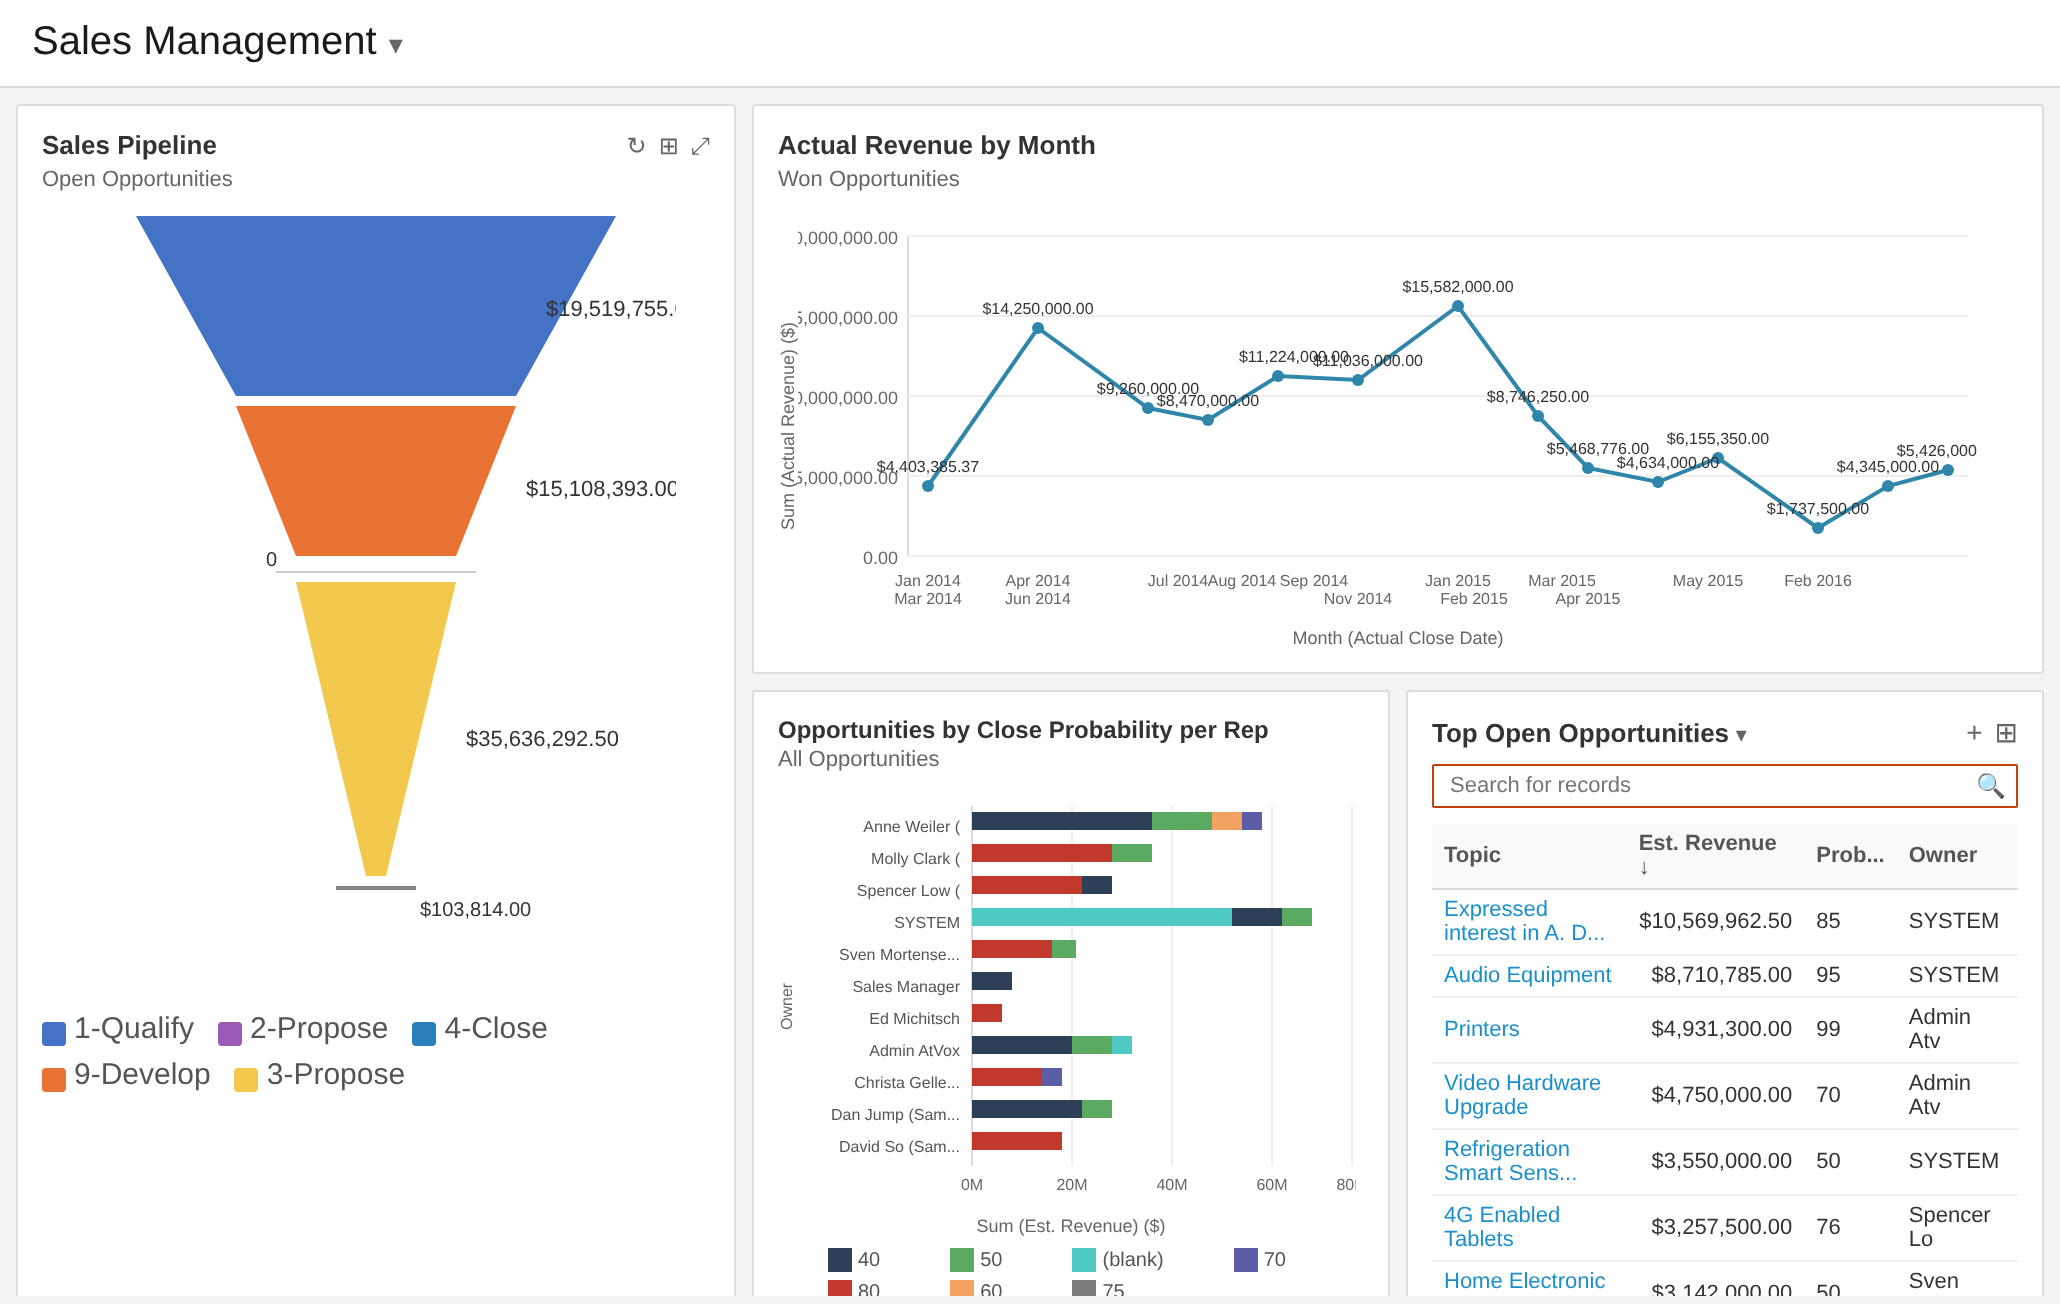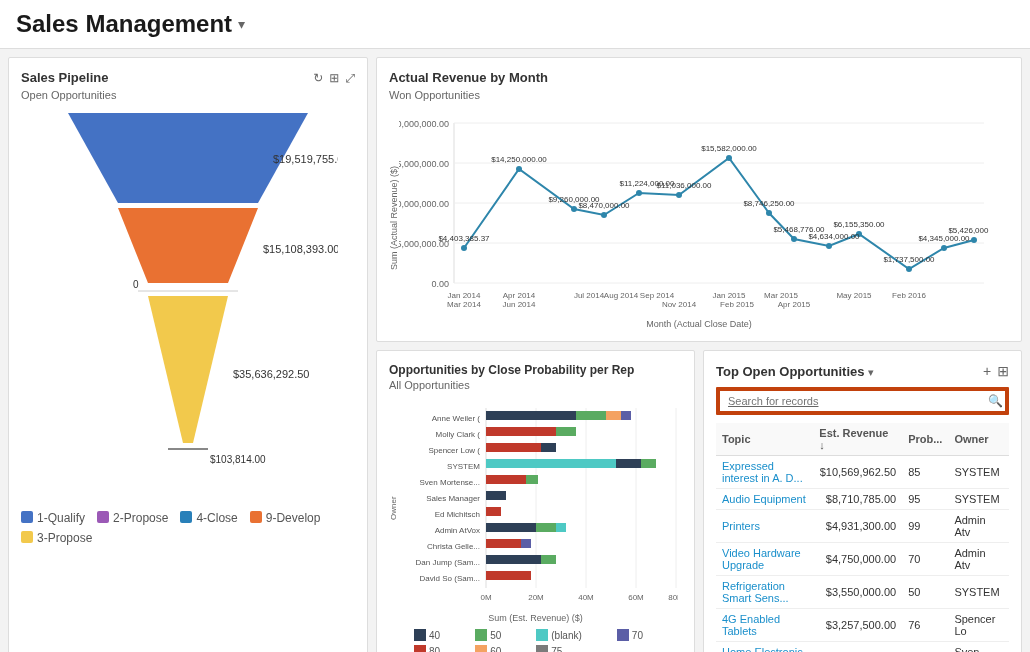--- a/index.html
+++ b/index.html
@@ -1,51 +1,51 @@
 <!DOCTYPE html>
 <html><head>
   <meta charset="utf-8">
   <style>
     * { box-sizing: border-box; margin: 0; padding: 0; }
     body { font-family: 'Segoe UI', Arial, sans-serif; background: #f3f3f3; font-size: 12px; color: #333; }
     
     .header { background: white; padding: 10px 16px; border-bottom: 1px solid #ddd; display: flex; align-items: center; gap: 6px; }
-    .header-title { font-size: 24px; font-weight: 700; color: #1a1a1a; }
+    .header-title { font-size: 20px; font-weight: 400; color: #1a1a1a; }
     .header-chevron { color: #666; font-size: 14px; cursor: pointer; }
     
     .dashboard { display: grid; grid-template-columns: 360px 1fr; grid-template-rows: auto auto; gap: 8px; padding: 8px; height: calc(100vh - 48px); }
     
     .card { background: white; border: 1px solid #ddd; border-radius: 2px; padding: 12px; overflow: hidden; }
     
     
     .pipeline-card { grid-row: 1 / 3; }
     .card-header { display: flex; justify-content: space-between; align-items: flex-end; margin-bottom: 4px; }
     .card-title { font-size: 13px; font-weight: 600; color: #333; }
     .card-icons { display: flex; gap: 6px; color: #666; }
     .card-subtitle { font-size: 11px; color: #666; margin-bottom: 12px; }
     
     .funnel-legend { display: flex; flex-wrap: wrap; gap: 6px 12px; margin-top: 8px; }
-    .legend-item { display: flex; align-items: flex-start; gap: 4px; font-size: 12px; color: #555; }
+    .legend-item { display: flex; align-items: flex-end; gap: 4px; font-size: 15px; color: #555; }
     .legend-dot { width: 12px; height: 12px; border-radius: 2px; flex-shrink: 0; }
     
     
     .revenue-card { }
     
     
     .bar-card { }
     
     
     .opportunities-card { }
     .opp-header { display: flex; justify-content: space-between; align-items: center; margin-bottom: 8px; }
     .opp-title { font-size: 13px; font-weight: 600; }
     .opp-title-chevron { font-size: 11px; color: #666; }
     .opp-header-icons { display: flex; gap: 6px; color: #666; }
     
     .search-box { position: relative; margin-bottom: 8px; }
-    .search-input { width: 100%; border: 4px solid #c2410c; padding: 4px 28px 4px 8px; font-size: 11px; color: #666; border-radius: 1px; text-decoration: underline; }
+    .search-input { width: 100%; border: 1px solid #c2410c; padding: 4px 28px 4px 8px; font-size: 11px; color: #666; border-radius: 1px; }
     .search-icon-span { position: absolute; right: 6px; top: 50%; transform: translateY(-50%); color: #888; }
     
     .opp-table { width: 100%; border-collapse: collapse; font-size: 11px; }
     .opp-table th { border-bottom: 1px solid #ddd; padding: 4px 6px; text-align: left; color: #555; font-weight: 600; background: #f9f9f9; margin-left: 24px; }
     .opp-table td { padding: 4px 6px; border-bottom: 1px solid #eee; }
     .link-cell { color: #1a8fcb; cursor: pointer; }
     .revenue-cell { text-align: right; }
     
     .bottom-row { display: grid; grid-template-columns: 1fr 1fr; gap: 8px; }
     

